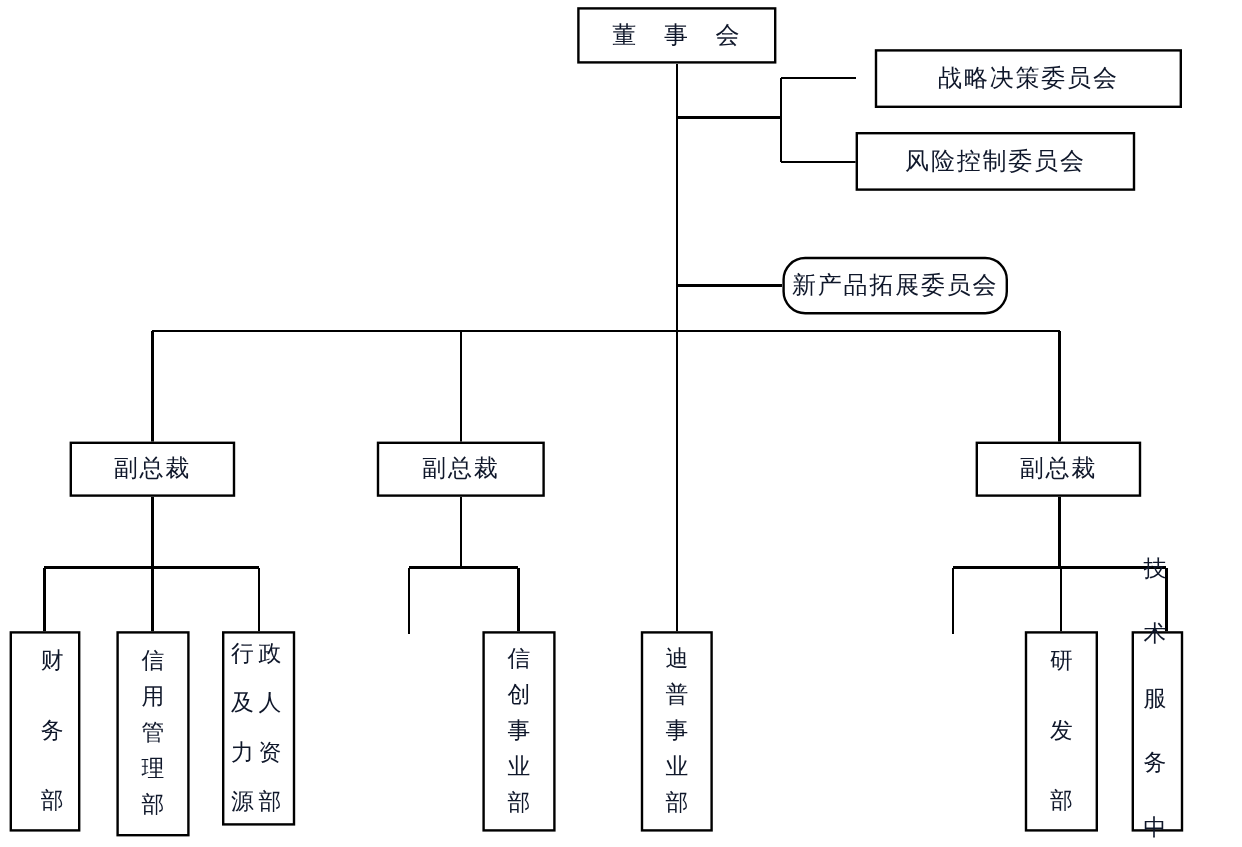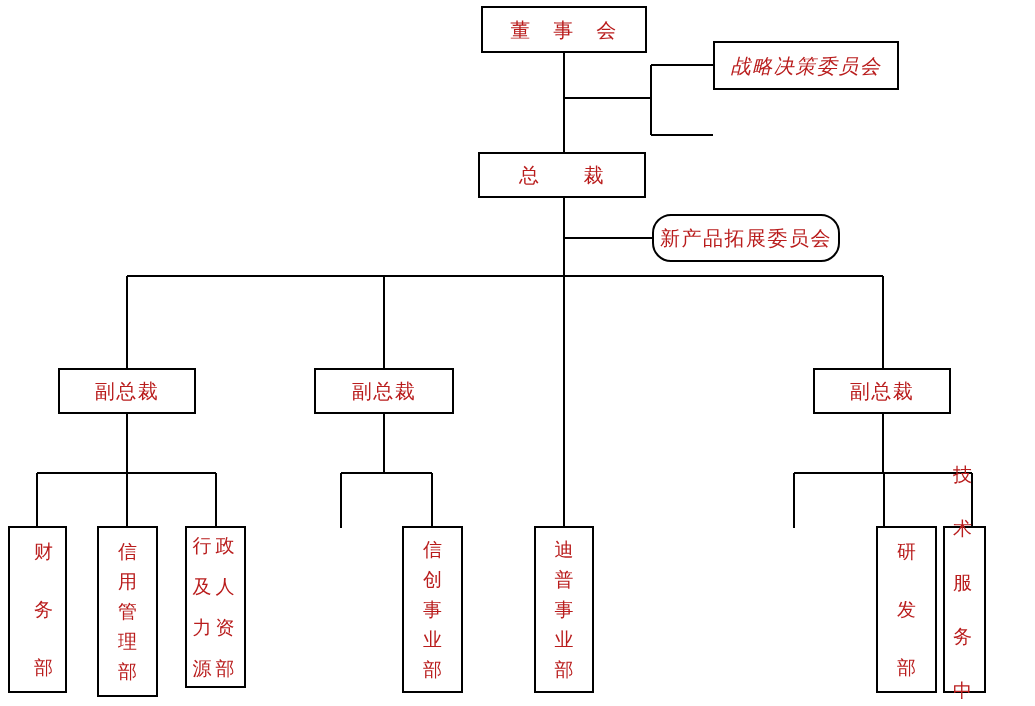--- a/index.html
+++ b/index.html
@@ -28,21 +28,21 @@
     box-sizing: border-box;
     border: 2px solid #000000;
     background: #ffffff;
     display: flex;
     align-items: center;
     justify-content: center;
   }
   .box .label {
     display: block;
     text-align: center;
-    color: #b91c1c;
+    color: #0f172a;
   }
   
   .h .label {
     font-size: 20px;
     letter-spacing: 1.5px;
     white-space: pre;
     line-height: 24px;
   }
   
   .v .label {
@@ -89,27 +89,27 @@
     <line x1="432" y1="473" x2="432" y2="528"></line>
     <line x1="794" y1="473" x2="794" y2="528"></line>
     <line x1="884" y1="473" x2="884" y2="528"></line>
     <line x1="972" y1="473" x2="972" y2="528"></line>
   </svg>
 
   <div class="box h" style="left:481px; top:6px; width:166px; height:47px;">
     <span class="label">董　事　会</span>
   </div>
 
-  <div class="box h" style="left:713px; top:41px; width:186px; height:49px;font-style:italic;">
+  <div class="box h" style="left:729px; top:41px; width:256px; height:49px;">
     <span class="label">战略决策委员会</span>
   </div>
+  <div class="box h" style="left:713px; top:110px; width:233px; height:49px;">
+    <span class="label">风险控制委员会</span>
+  </div>
 
-  <div class="box h" style="left:478px; top:152px; width:168px; height:46px;">
-    <span class="label">总　　裁</span>
-  </div>
 
   <div class="box h" style="left:652px; top:214px; width:188px; height:48px;border-radius:19px;">
     <span class="label">新产品拓展委员会</span>
   </div>
 
   <div class="box h" style="left:58px; top:368px; width:138px; height:46px;">
     <span class="label">副总裁</span>
   </div>
   <div class="box h" style="left:314px; top:368px; width:140px; height:46px;">
     <span class="label">副总裁</span>
@@ -126,20 +126,20 @@
   </div>
   <div class="box v rows4" style="left:185px; top:526px; width:61px; height:162px;">
     <span class="label">行政及人力资源部</span>
   </div>
   <div class="box v chars5" style="left:402px; top:526px; width:61px; height:167px;">
     <span class="label">信创事业部</span>
   </div>
   <div class="box v chars5" style="left:534px; top:526px; width:60px; height:167px;">
     <span class="label">迪普事业部</span>
   </div>
-  <div class="box v chars3" style="left:854px; top:526px; width:61px; height:167px;margin-left:22px;">
+  <div class="box v chars3" style="left:854px; top:526px; width:61px; height:167px;">
     <span class="label">研发部</span>
   </div>
   <div class="box v rows3" style="left:943px; top:526px; width:43px; height:167px;">
     <span class="label">技术服务中心</span>
   </div>
 
 </div>
 
 </body></html>

